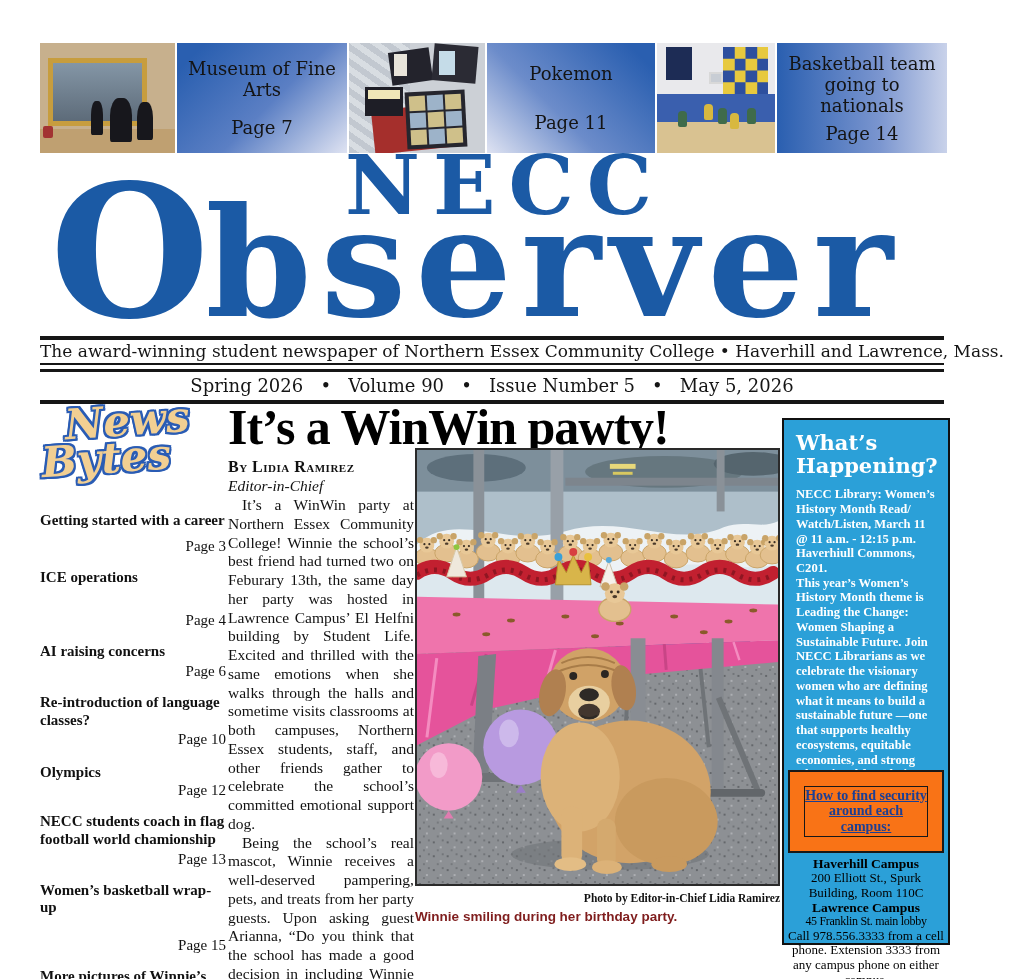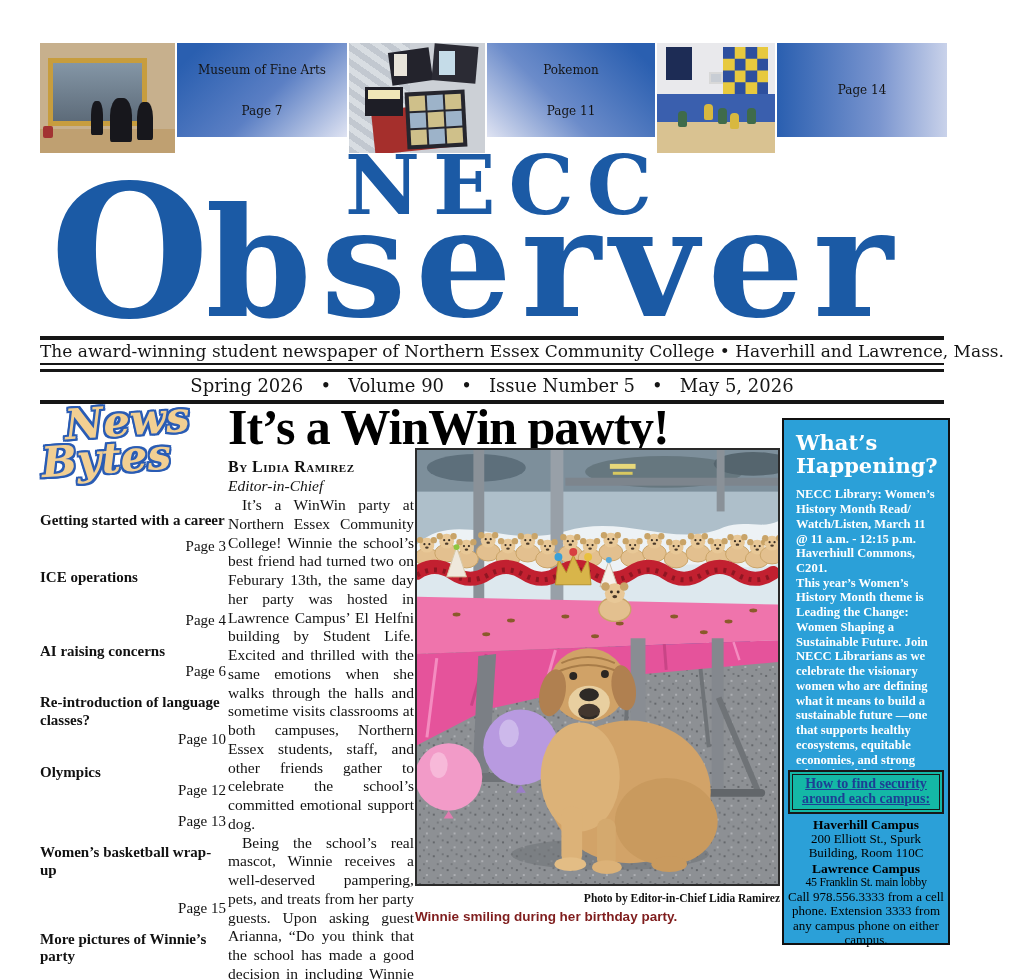--- a/index.html
+++ b/index.html
@@ -2,22 +2,22 @@
 <html><head>
 <meta charset="utf-8">
 <style>
   html,body{margin:0;padding:0;background:#ffffff;}
   .page{position:relative;width:1024px;height:979px;background:#fff;overflow:hidden;
         font-family:"Liberation Serif",serif;color:#111;}
 
   
   .banner{position:absolute;left:40px;top:43px;width:907px;height:110px;display:flex;gap:2px;}
   .b-photo{position:relative;overflow:hidden;height:110px;flex:0 0 auto;}
-  .teaser{flex:0 0 auto;height:94px;display:flex;flex-direction:column;justify-content:space-around;
-          align-items:center;text-align:center;font-family:"DejaVu Serif",serif;font-size:12px;
+  .teaser{flex:0 0 auto;height:110px;display:flex;flex-direction:column;justify-content:space-around;
+          align-items:center;text-align:center;font-family:"DejaVu Serif",serif;font-size:18px;
           color:#141414;padding:6px 6px;box-sizing:border-box;}
   .teaser-1{background:linear-gradient(135deg,#2a5fb0 10%,#5b7fc4 55%,#dfe3f2 100%);}
   .teaser-2{background:linear-gradient(225deg,#2a5fb0 10%,#6c8cca 60%,#dfe3f2 100%);}
   .teaser-3{background:linear-gradient(90deg,#2a5fb0 0%,#7a95cf 60%,#c9d2ea 100%);}
   
   .ph-museum{background:#c7b08d;}
   .ph-museum .floor{position:absolute;left:0;bottom:0;width:100%;height:22%;background:#bfa071;}
   .ph-museum .frame{position:absolute;left:6%;top:14%;width:66%;height:52%;border:5px solid #c79d3e;
                     background:linear-gradient(#8496a6,#5d6b79);}
   .ph-museum .fig{position:absolute;background:#17171c;border-radius:40% 40% 8% 8%;}
@@ -97,21 +97,21 @@
   .caption{position:absolute;left:187px;top:507px;width:365px;font-family:"Liberation Sans",sans-serif;
            font-weight:bold;font-size:13.5px;color:#7f1d1d;}
 
   
   .wh{position:absolute;left:782px;top:418px;width:168px;height:527px;background:#2ba0d8;
       border:2px solid #101010;box-sizing:border-box;color:#fff;}
   .wh-title{font-family:"DejaVu Serif",serif;font-weight:bold;font-size:21px;line-height:1.08;
             padding:12px 8px 8px 12px;}
   .wh-body{padding:2px 8px 0 12px;font-weight:bold;font-size:12.6px;line-height:1.17;white-space:pre-line;}
   .sec{position:absolute;left:4px;right:4px;top:350px;}
-  .sec-titlebox{background:#14b8a6;border:2px solid #181818;padding:2px;}
+  .sec-titlebox{background:#f97316;border:2px solid #181818;padding:14px;}
   .sec-titlebox .inner{border:1px solid #181818;text-align:center;font-weight:bold;font-size:14px;
        line-height:1.1;color:#1c3f94;text-decoration:underline;padding:1px 0 2px;}
   .sec-body{color:#000;text-align:center;font-size:13px;line-height:1.12;margin-top:3px;}
   .sec-body .h{font-weight:bold;font-size:13.5px;}
   .sec-body .narrow{font-size:12px;letter-spacing:-0.3px;}
 </style>
 </head>
 <body>
 
 <div class="page">
@@ -161,20 +161,21 @@
       <div class="check"></div>
       <div class="board"></div>
       <div class="hoop"></div>
       <div class="p g" style="left:18%;bottom:24%;"></div>
       <div class="p y" style="left:40%;bottom:30%;"></div>
       <div class="p g" style="left:52%;bottom:26%;"></div>
       <div class="p y" style="left:62%;bottom:22%;"></div>
       <div class="p g" style="left:76%;bottom:26%;"></div>
     </div>
     <div class="teaser teaser-3" style="width:170px;">
+      <div>Basketball team going to nationals</div>
       <div>Page 14</div>
     </div>
   </div>
 
   <div class="masthead">
     <div class="mast-necc">NECC</div>
     <div class="mast-line"><span class="mast-o">O</span><span class="mast-rest">bserver</span></div>
   </div>
 
   <div class="rules">
@@ -206,20 +207,21 @@
     </div>
     <div class="sb-item">
       <div class="sb-title">Re-introduction of language classes?</div>
       <div class="sb-page">Page 10</div>
     </div>
     <div class="sb-item">
       <div class="sb-title">Olympics</div>
       <div class="sb-page">Page 12</div>
     </div>
     <div class="sb-item">
+      <div class="sb-title">NECC students coach in flag football world chamionship</div>
       <div class="sb-page">Page 13</div>
     </div>
     <div class="sb-item">
       <div class="sb-title">Women’s basketball wrap-up</div>
       <div class="sb-page">Page 15</div>
     </div>
     <div class="sb-item">
       <div class="sb-title">More pictures of Winnie’s party</div>
 
     </div>

